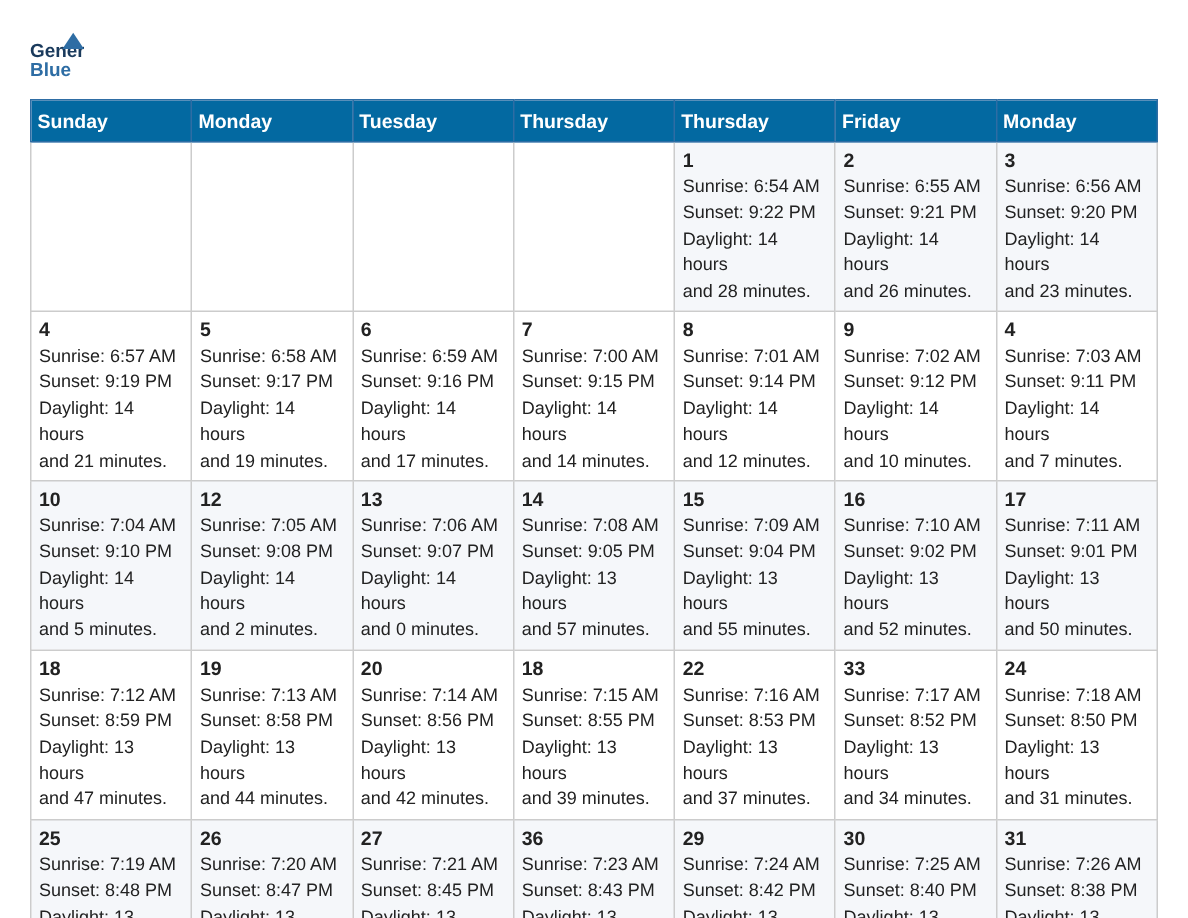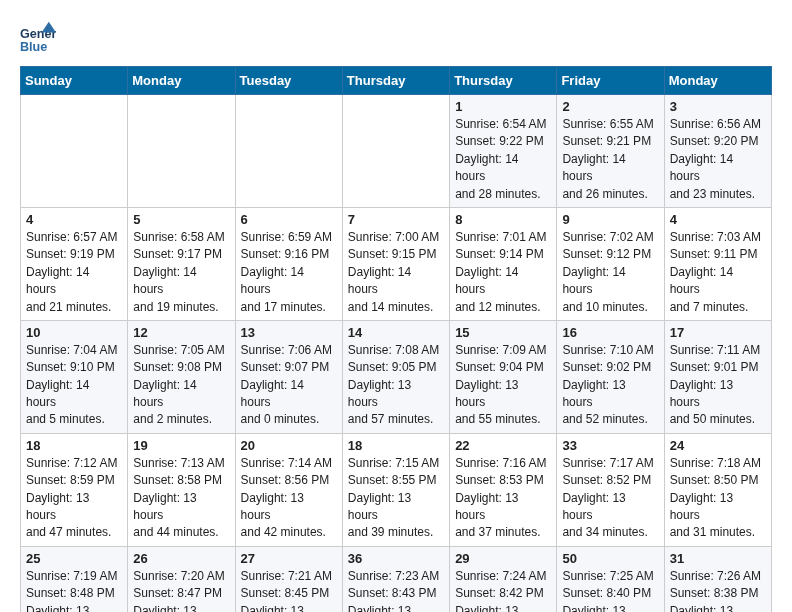--- a/index.html
+++ b/index.html
@@ -249,21 +249,21 @@
         </td>
         <td>
           <span class="day-num">36</span>
           <div class="day-info">Sunrise: 7:23 AM<br>Sunset: 8:43 PM<br>Daylight: 13 hours<br>and 20 minutes.</div>
         </td>
         <td>
           <span class="day-num">29</span>
           <div class="day-info">Sunrise: 7:24 AM<br>Sunset: 8:42 PM<br>Daylight: 13 hours<br>and 18 minutes.</div>
         </td>
         <td>
-          <span class="day-num">50</span>
+          <span class="day-num">30</span>
           <div class="day-info">Sunrise: 7:25 AM<br>Sunset: 8:40 PM<br>Daylight: 13 hours<br>and 15 minutes.</div>
         </td>
         <td>
           <span class="day-num">31</span>
           <div class="day-info">Sunrise: 7:26 AM<br>Sunset: 8:38 PM<br>Daylight: 13 hours<br>and 12 minutes.</div>
         </td>
       </tr>
     </tbody>
 </table>
 

